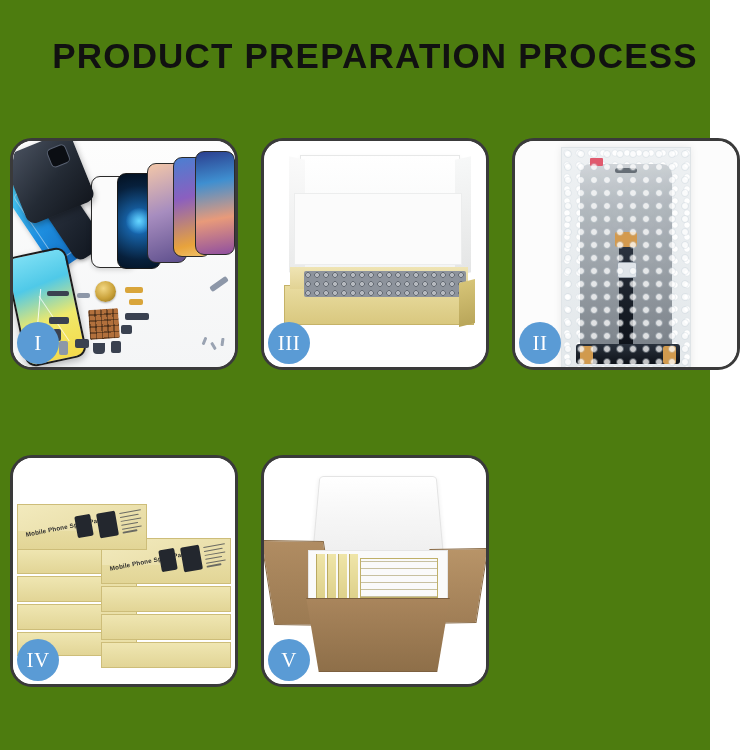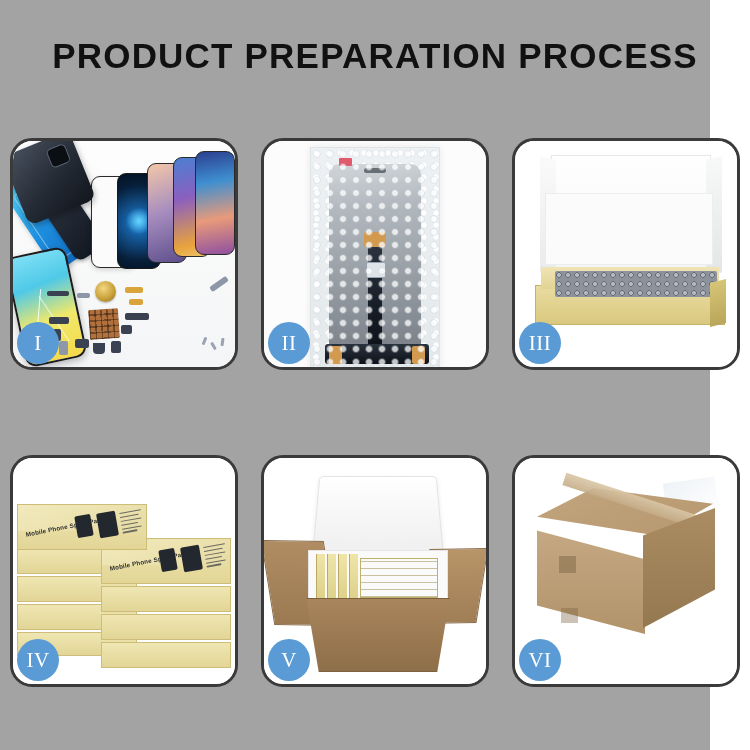--- a/index.html
+++ b/index.html
@@ -2,21 +2,21 @@
 <html><head>
 <meta charset="utf-8">
 <style>
   * { box-sizing: border-box; margin: 0; padding: 0; }
   html, body {
     width: 750px; height: 750px;
     background: #ffffff;
     font-family: "Liberation Sans", sans-serif;
     overflow: hidden;
   }
-  .page { position: relative; width: 710px; height: 750px; background: #a3a3a3; }
+  .page { position: relative; width: 710px; height: 750px; background: #4d7c0f; }
 
   
   .header { position: absolute; top: 0; left: 0; width: 750px; text-align: center; }
   .title {
     margin-top: 36px;
     font-size: 35px;
     font-weight: 700;
     letter-spacing: 1.2px;
     color: #111111;
     white-space: nowrap;
@@ -397,48 +397,48 @@
           <i style="left:0;top:0;transform:rotate(22deg);"></i>
           <i style="left:9px;top:5px;transform:rotate(-30deg);"></i>
           <i style="left:18px;top:1px;transform:rotate(8deg);"></i>
         </div>
         <div class="prt lt" style="left:196px;top:140px;width:20px;height:6px;transform:rotate(-35deg);"></div>
       </div>
       <div class="badge">I</div>
     </div>
 
     <div class="card">
+      <div class="card-stage p3">
+        <div class="foamlid"></div>
+        <div class="foaminner"></div>
+        <div class="boxtray">
+          <div class="front"></div>
+          <div class="rim">
+            <div class="darkbubble"></div>
+          </div>
+          <div class="side"></div>
+        </div>
+      </div>
+      <div class="badge">III</div>
+    </div>
+
+    <div class="card">
       <div class="card-stage p2">
         <div class="bubblebag">
           <div class="lcd"></div>
           <div class="redlabel"></div>
           <div class="flexcable"></div>
           <div class="connbar">
             <i style="left:4px;"></i>
               <i style="right:4px;"></i>
           </div>
           <div class="bubble-overlay"></div>
         </div>
       </div>
       <div class="badge">II</div>
-    </div>
-
-    <div class="card">
-      <div class="card-stage p3">
-        <div class="foamlid"></div>
-        <div class="foaminner"></div>
-        <div class="boxtray">
-          <div class="front"></div>
-          <div class="rim">
-            <div class="darkbubble"></div>
-          </div>
-          <div class="side"></div>
-        </div>
-      </div>
-      <div class="badge">III</div>
     </div>
 
     <div class="card">
       <div class="card-stage p4">
         <div class="stack">
 
           <div class="sbox" style="left:0;top:150px;width:120px;height:24px;"></div>
           <div class="sbox" style="left:0;top:122px;width:120px;height:26px;"></div>
           <div class="sbox" style="left:0;top:94px;width:120px;height:26px;"></div>
           <div class="sbox" style="left:0;top:66px;width:120px;height:26px;"></div>
@@ -492,27 +492,15 @@
             <i style="left:11px;"></i>
             <i style="left:22px;"></i>
             <i style="left:33px;"></i>
           <b></b>
         </div>
         <div class="cartonbody"></div>
       </div>
       <div class="badge">V</div>
     </div>
 
-    <div class="card">
-      <div class="card-stage p6">
-        <div class="ctnGloss"></div>
-        <div class="ctnTop"></div>
-        <div class="tape"></div>
-        <div class="ctnFront"></div>
-        <div class="ctnSide"></div>
-        <div class="tab1"></div>
-        <div class="tab2"></div>
-      </div>
-      <div class="badge">VI</div>
-    </div>
 
   </div>
 </div>
 
 </body></html>

